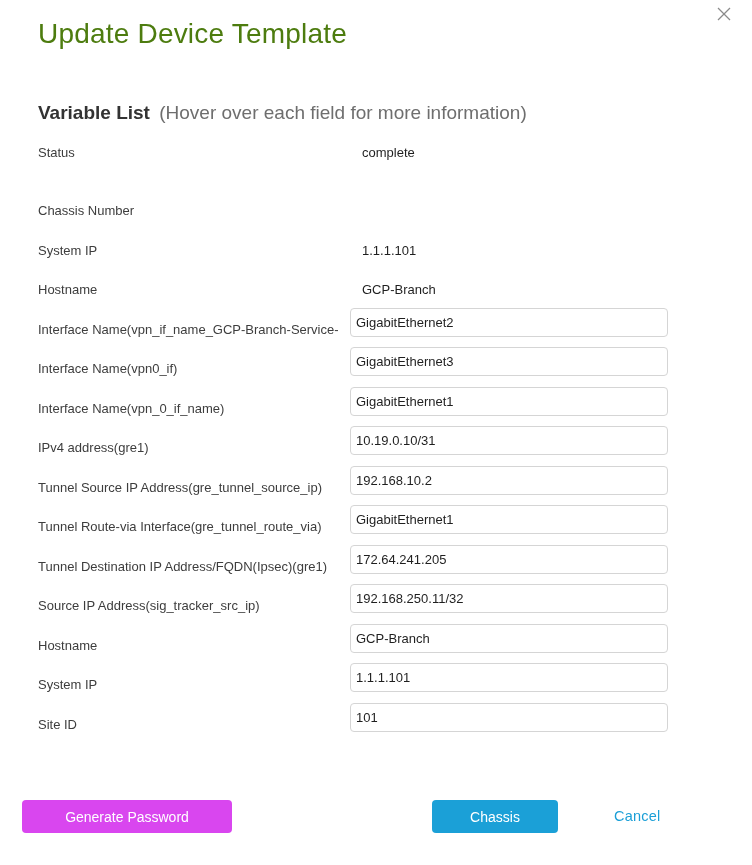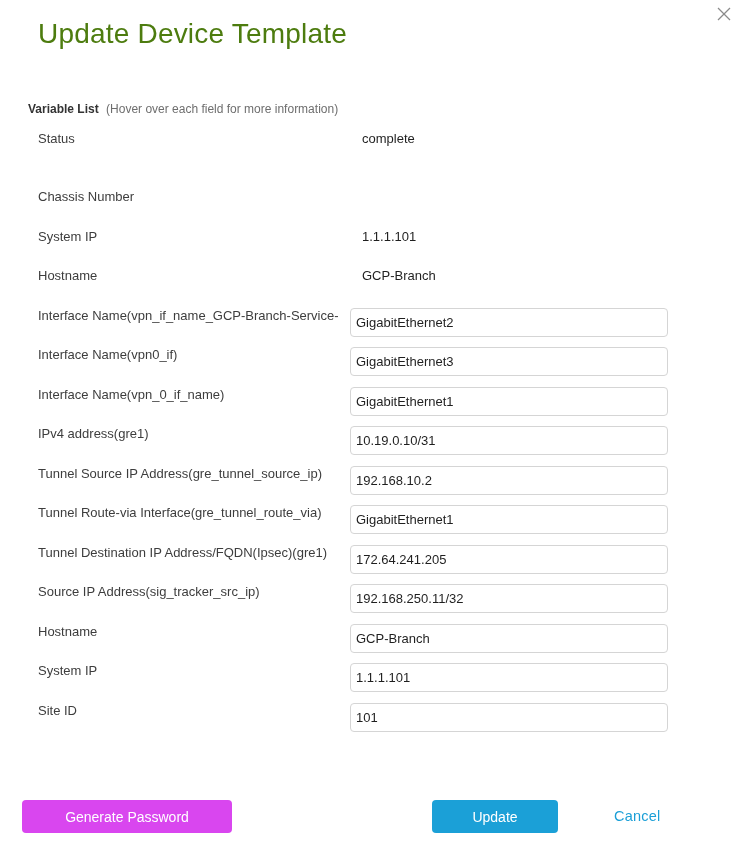--- a/index.html
+++ b/index.html
@@ -20,33 +20,33 @@
   }
   .close-btn svg { display: block; }
 
   .dialog-title {
     position: absolute; top: 18px; left: 38px;
     font-size: 28px; font-weight: 300; color: #4d7c0f;
     letter-spacing: 0.2px;
   }
 
   .section-header {
-    position: absolute; top: 102px; left: 28px;
-    font-size: 12px; color: #333;
+    position: absolute; top: 102px; left: 38px;
+    font-size: 19px; color: #333;
     white-space: nowrap;
   }
   .section-header .sec-title { font-weight: bold; color: #333; }
   .section-header .sec-hint { font-weight: normal; color: #6e6e6e; margin-left: 4px; }
 
   .rows {
     position: absolute; top: 131px; left: 38px;
     width: 676px;
   }
   .row {
-    display: flex; align-items: flex-start;
+    display: flex; align-items: flex-end;
     height: 29px; margin-bottom: 10.5px;
   }
   .row.spacer-after { margin-bottom: 29px; }
   .row .label {
     width: 312px; flex: 0 0 312px;
     font-size: 13px; color: #3d3d3d;
     white-space: nowrap; overflow: hidden;
   }
   .row .static-value {
     font-size: 13px; color: #1f1f1f;
@@ -160,17 +160,17 @@
         <input class="field" type="text" value="1.1.1.101" style="">
       </div>
       <div class="row">
         <div class="label">Site ID</div>
         <input class="field" type="text" value="101" style="">
       </div>
     </div>
 
   <div class="footer">
     <button class="btn btn-generate" style="background: #d946ef;">Generate Password</button>
-    <button class="btn btn-update" style="background: rgb(27, 160, 215);">Update</button>
+    <button class="btn btn-update" style="background: rgb(27, 160, 215);">Chassis</button>
     <a class="cancel-link" style="color: rgb(27, 159, 215);">Cancel</a>
   </div>
 
 </div>
 
 </body></html>

